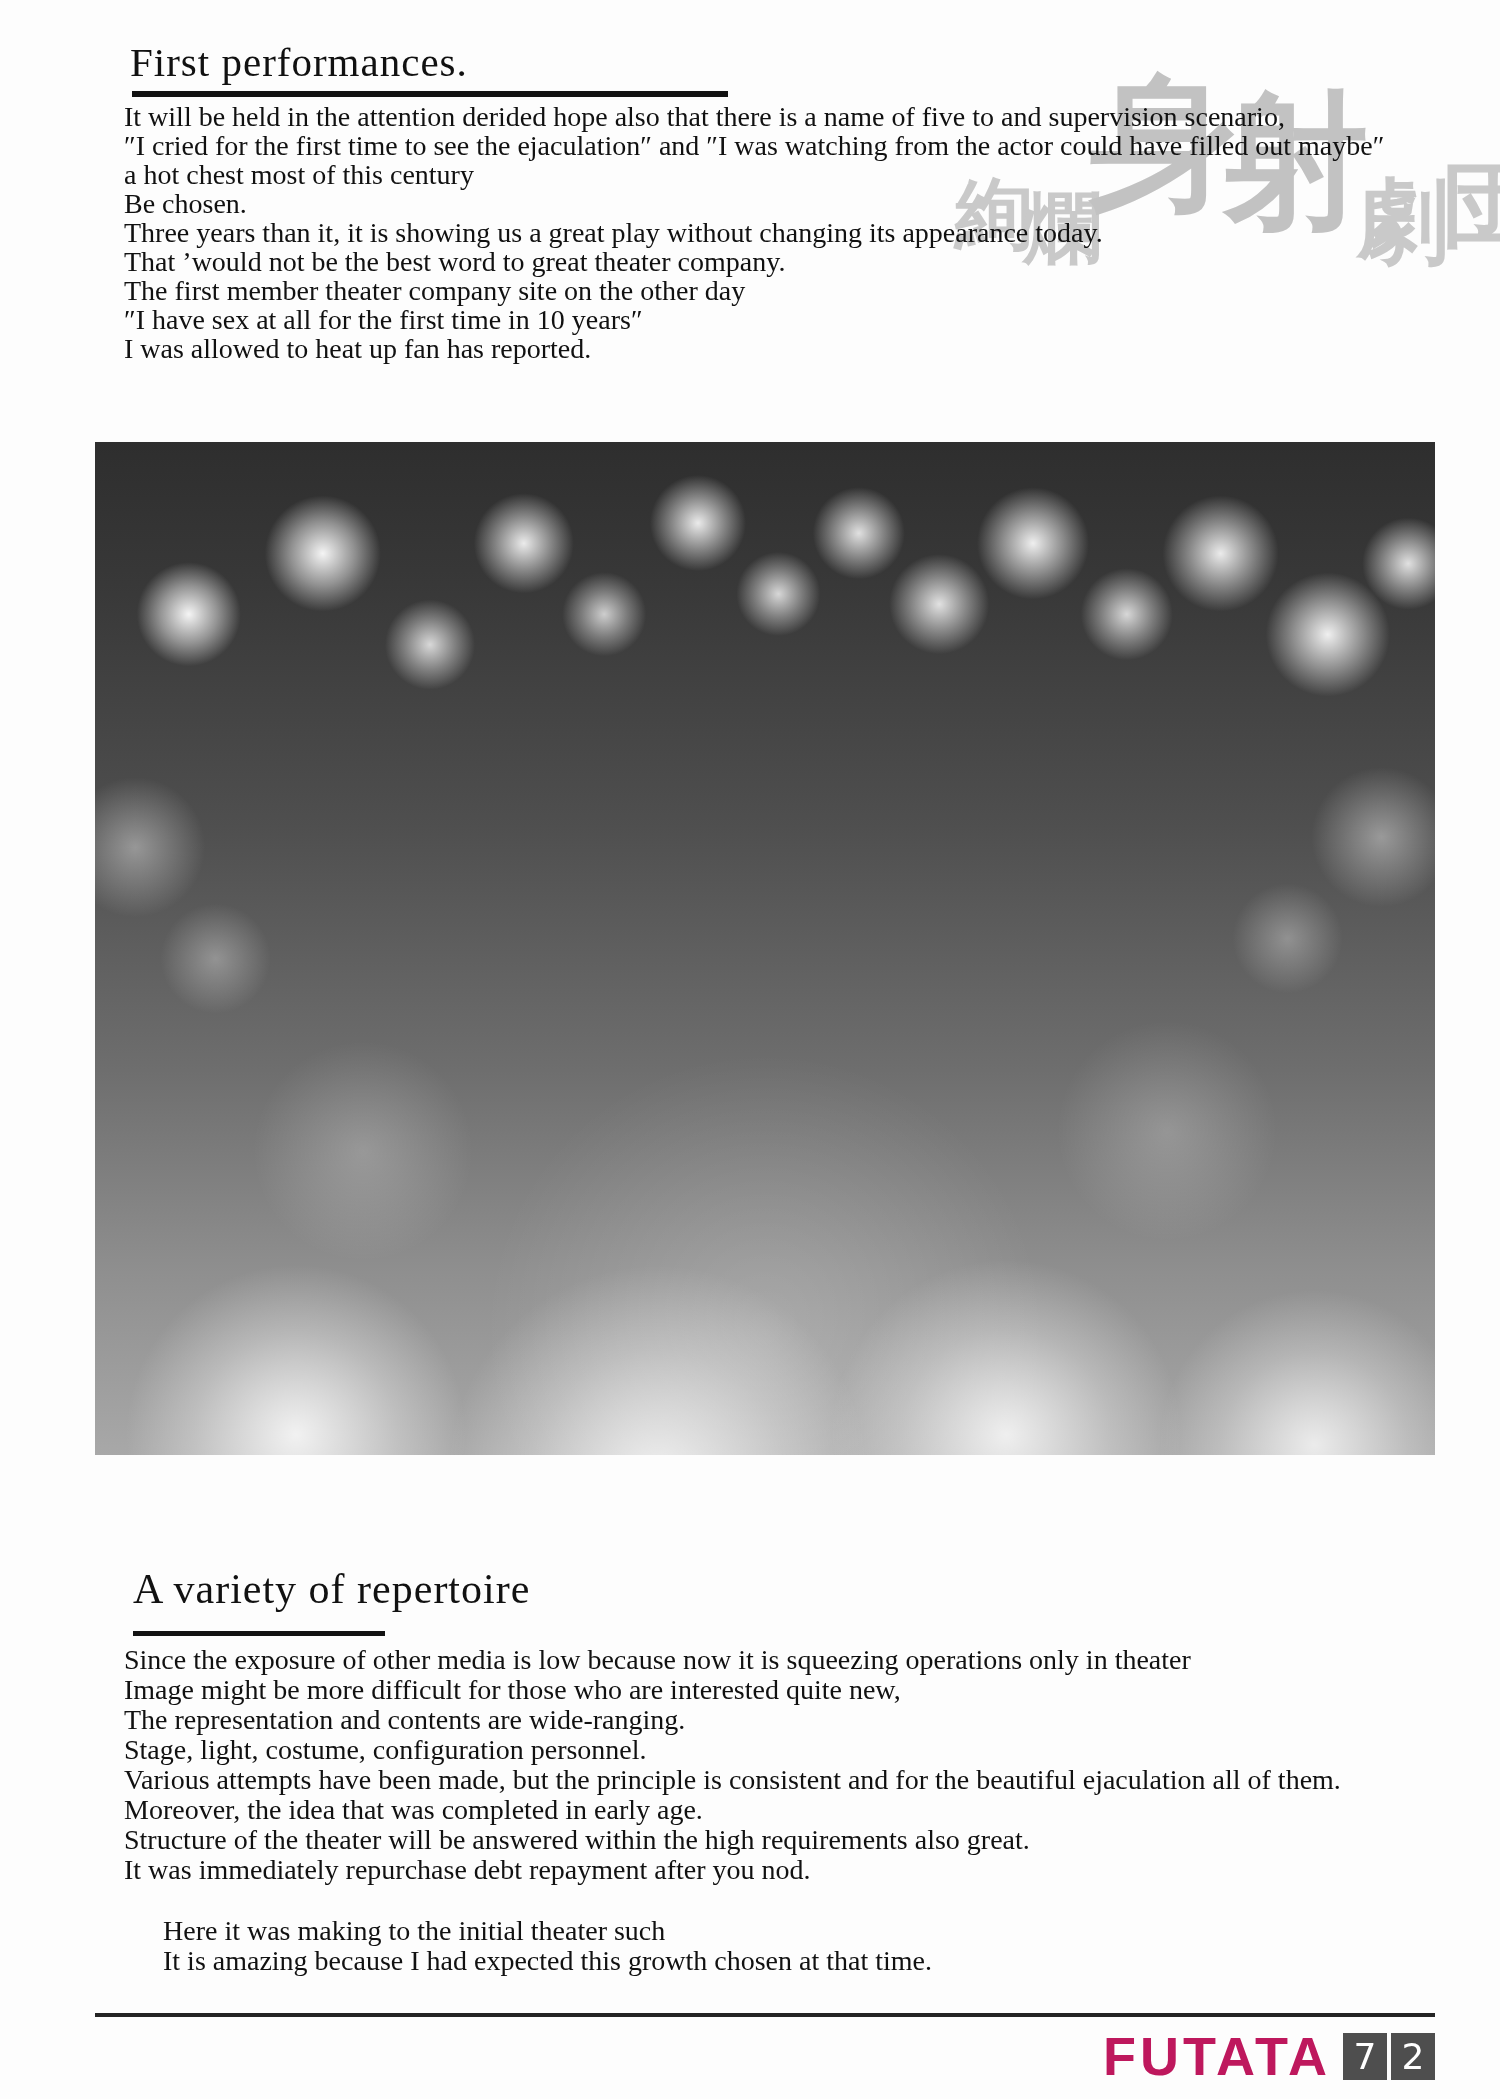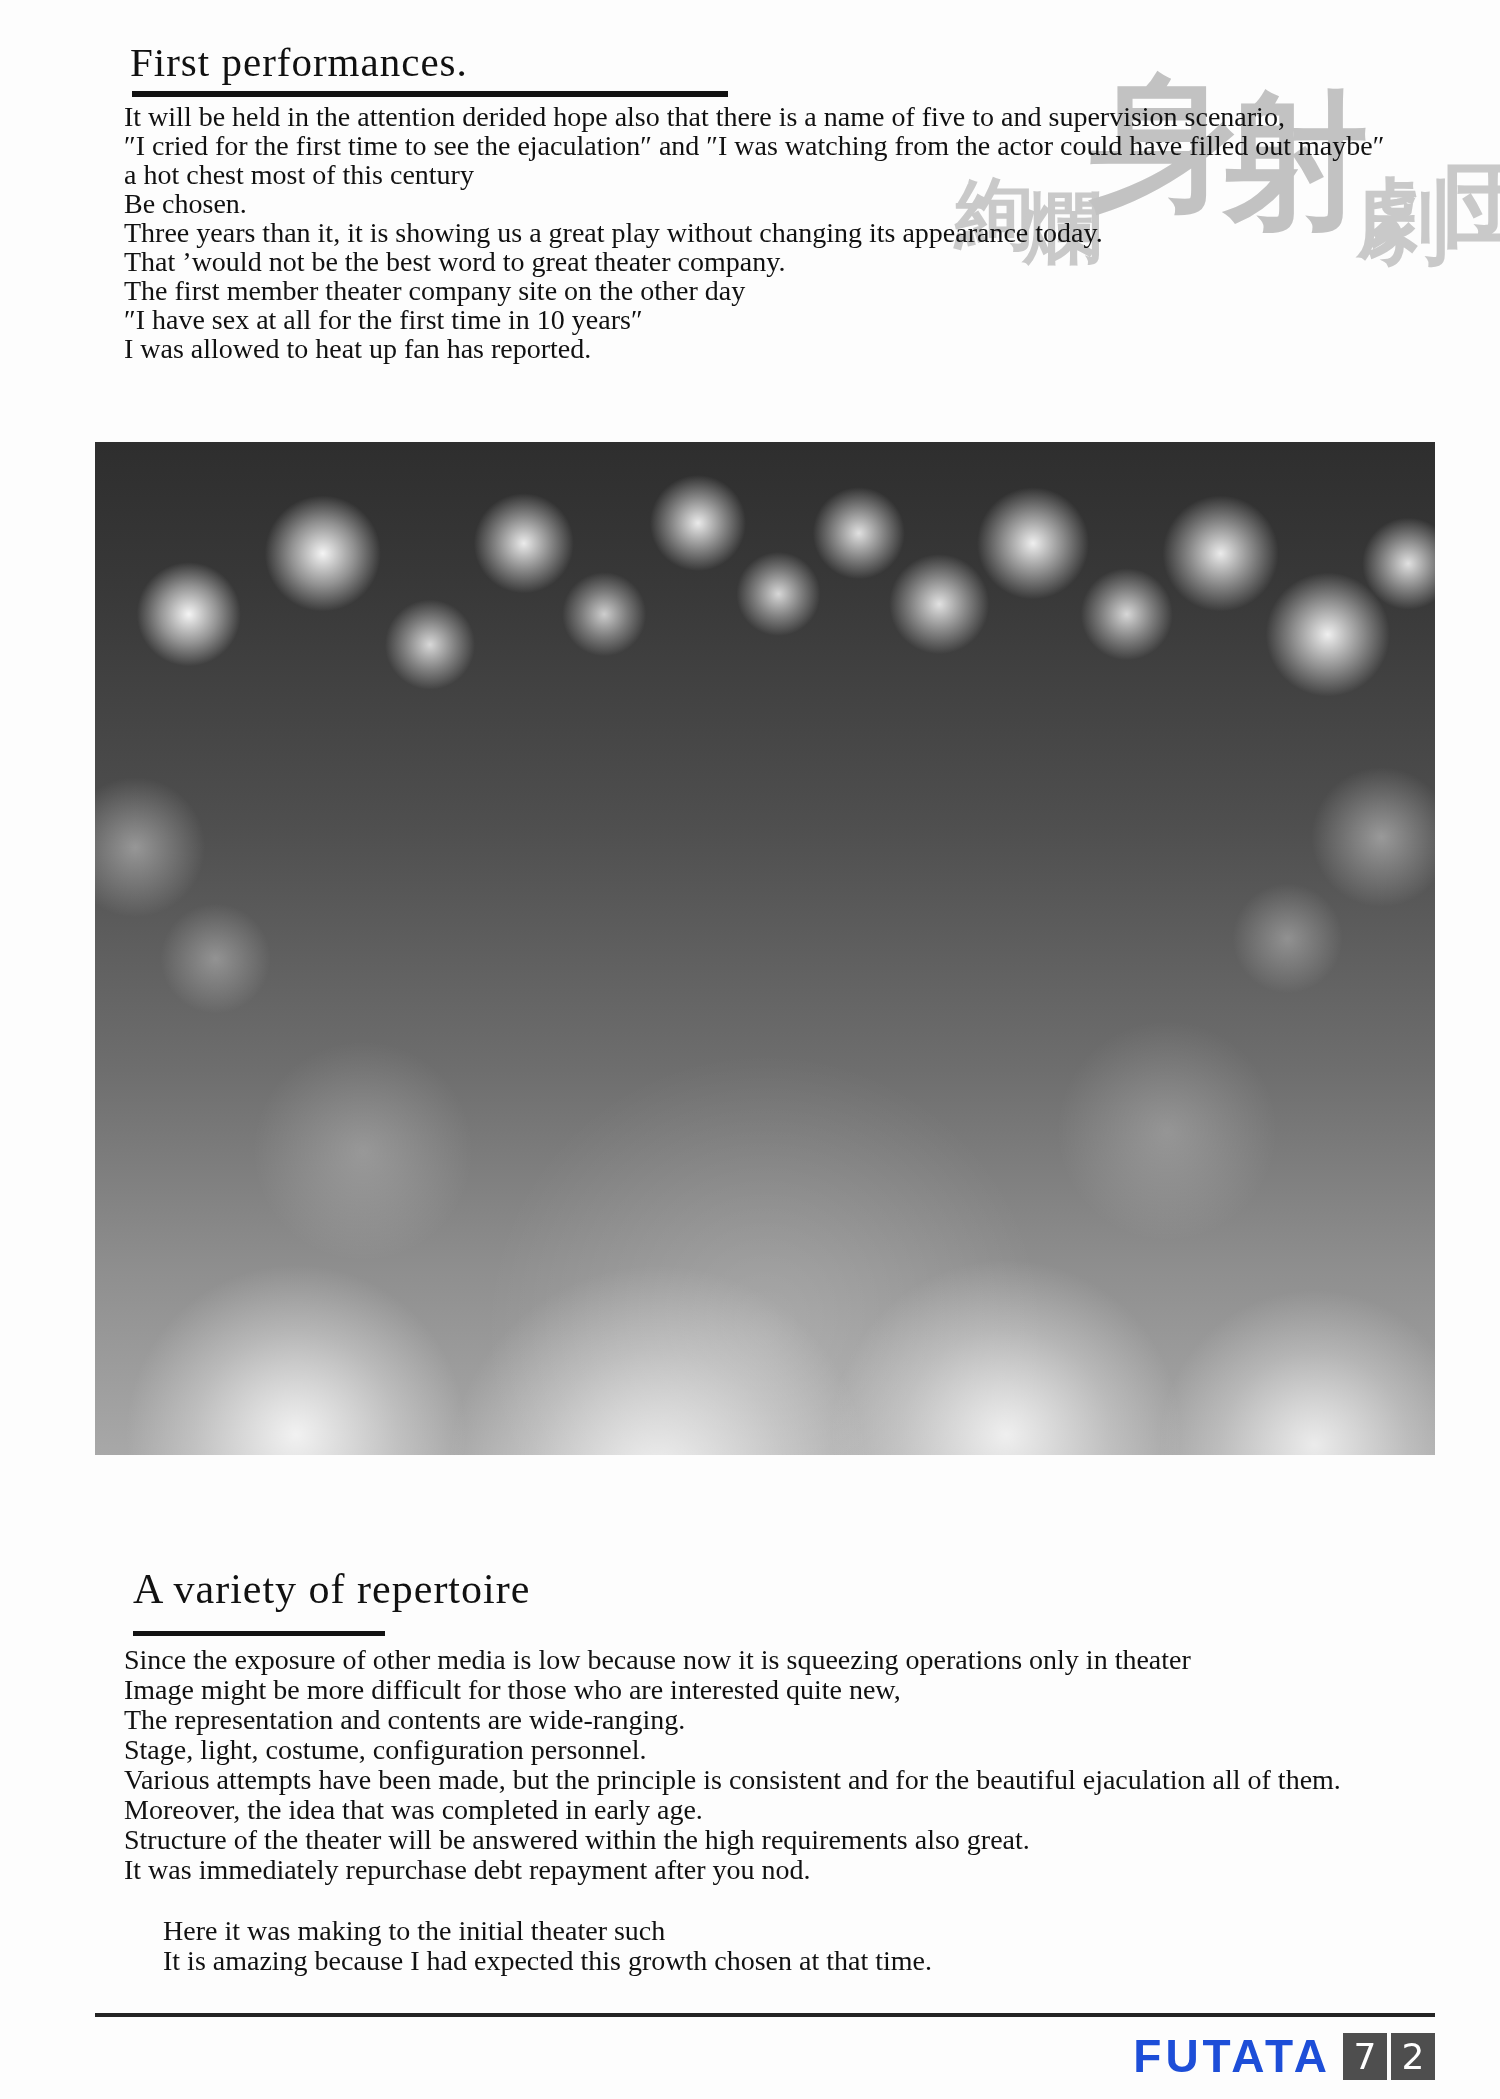--- a/index.html
+++ b/index.html
@@ -69,21 +69,21 @@
       linear-gradient(180deg,#2e2e2e 0%,#383838 14%,#4f4f4f 38%,#6e6e6e 62%,#8f8f8f 82%,#a8a8a8 100%);
   }
   
   .footer-rule{left:95px;top:2013px;width:1340px;height:4px;background:#242424;z-index:2;}
   .footer{
     left:95px;top:2028px;width:1340px;height:56px;display:flex;justify-content:flex-end;
     align-items:center;gap:12px;z-index:2;
   }
   .brand{
     font-family:"Liberation Sans","DejaVu Sans",sans-serif;font-weight:bold;
-    font-size:46px;letter-spacing:4px;color:#1d4ed8;
+    font-size:54px;letter-spacing:4px;color:#be185d;
   }
   .page-squares{display:flex;gap:4px;}
   .page-square{
     width:44px;height:47px;background:#4e4e4e;color:#fff;display:flex;
     align-items:center;justify-content:center;
     font-family:"DejaVu Sans",sans-serif;font-size:36px;
   }
 </style>
 </head>
 <body>

